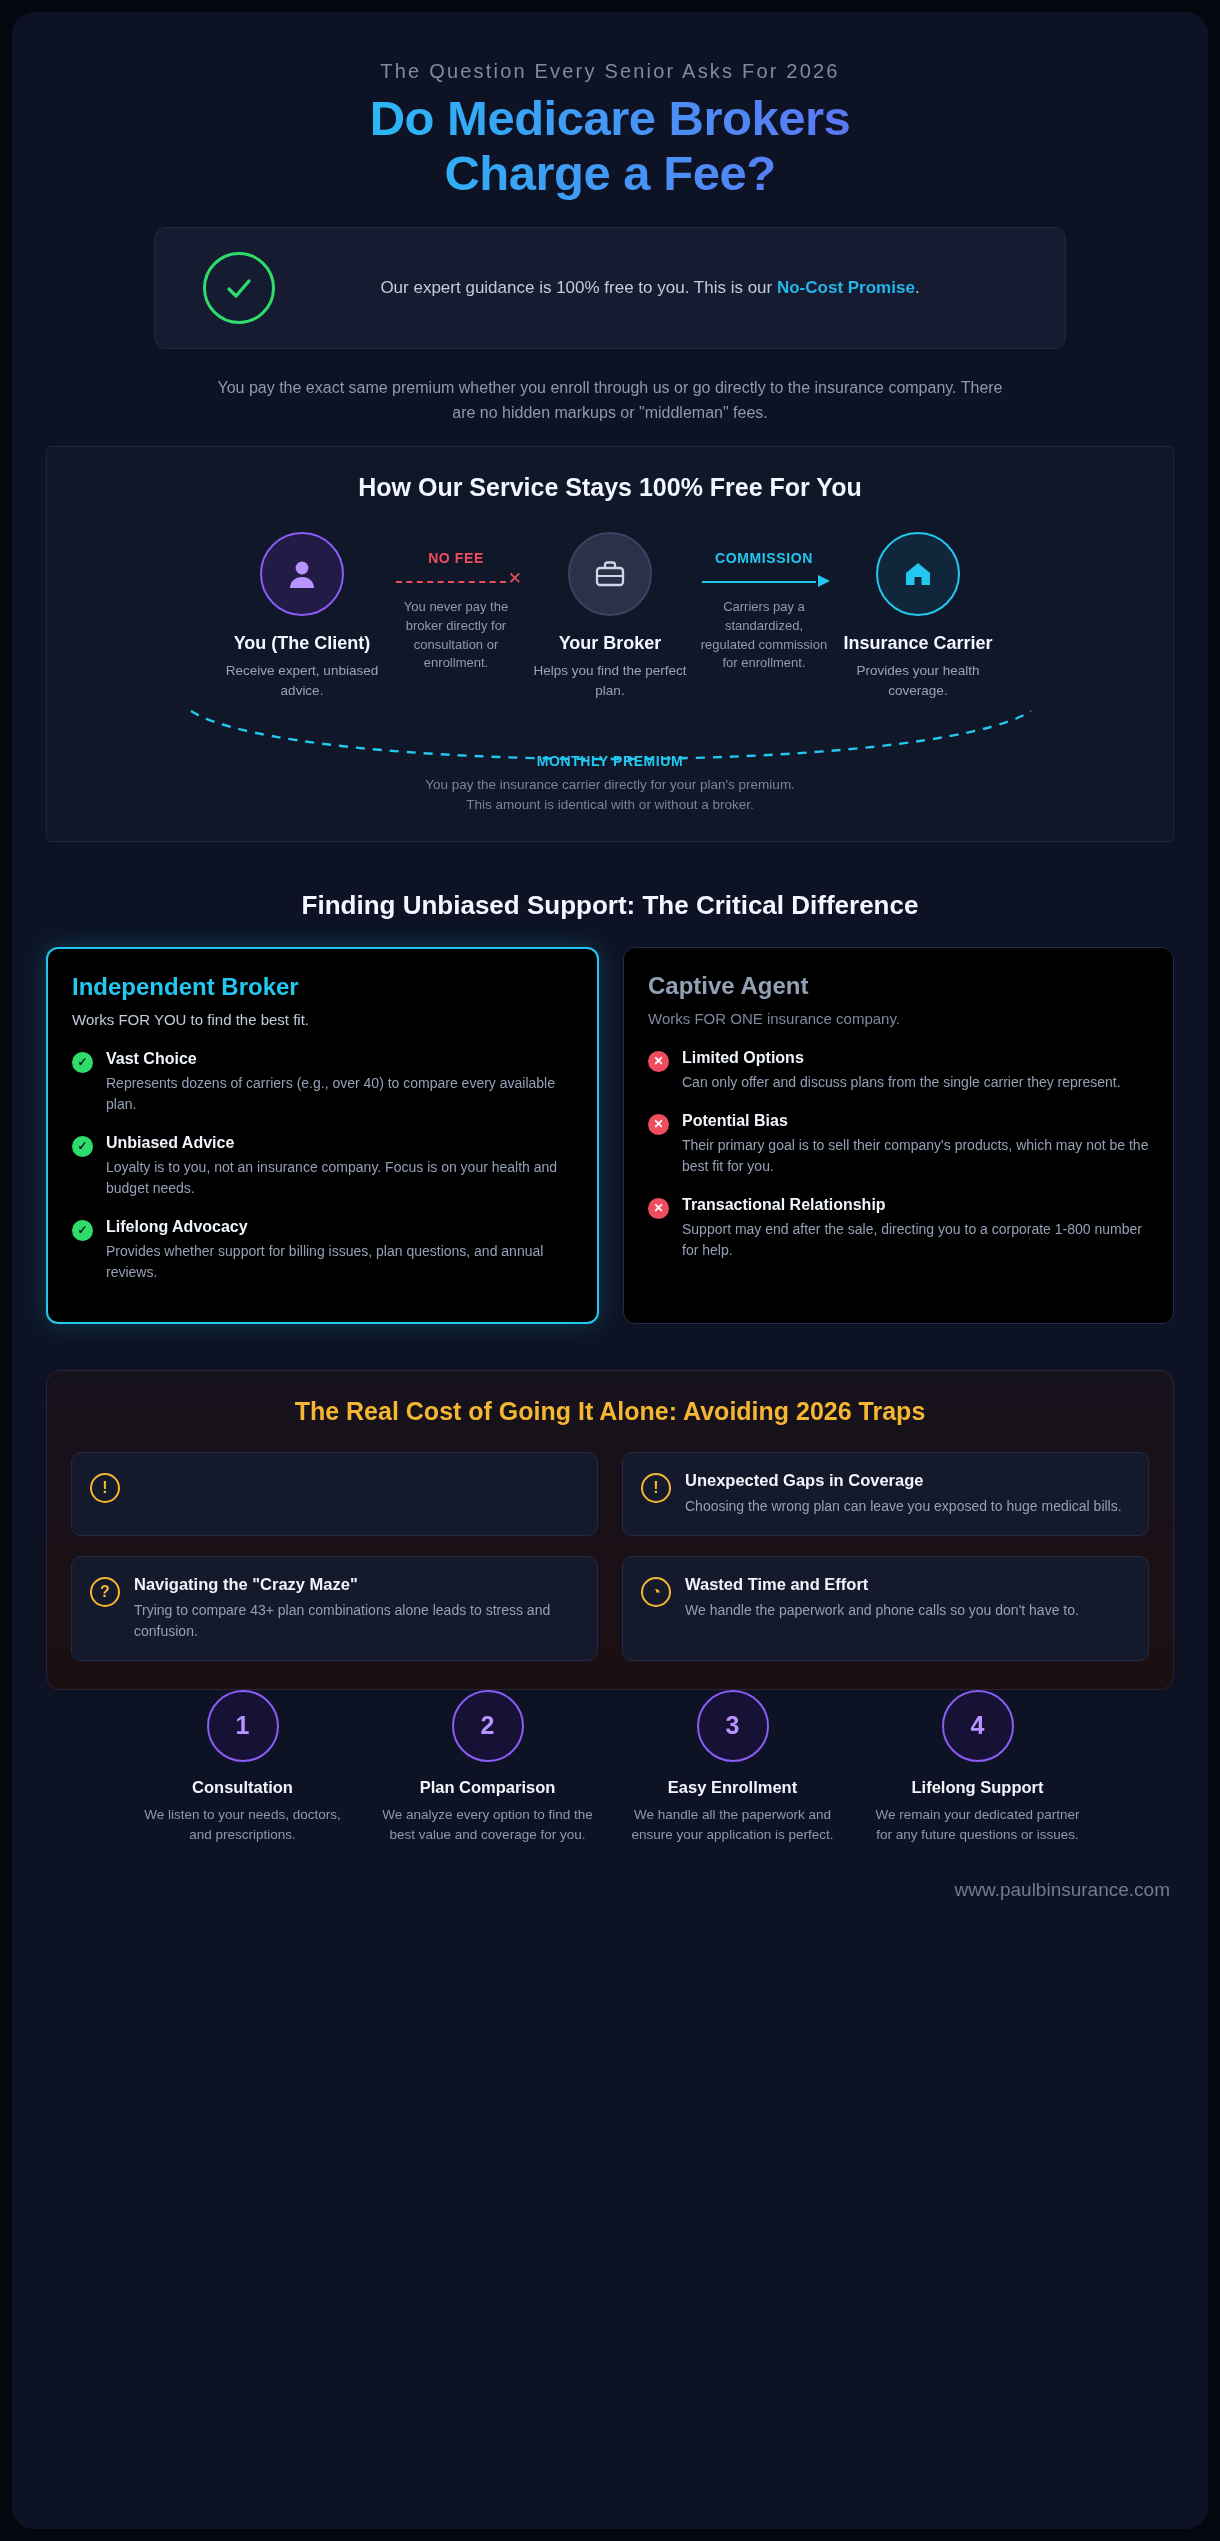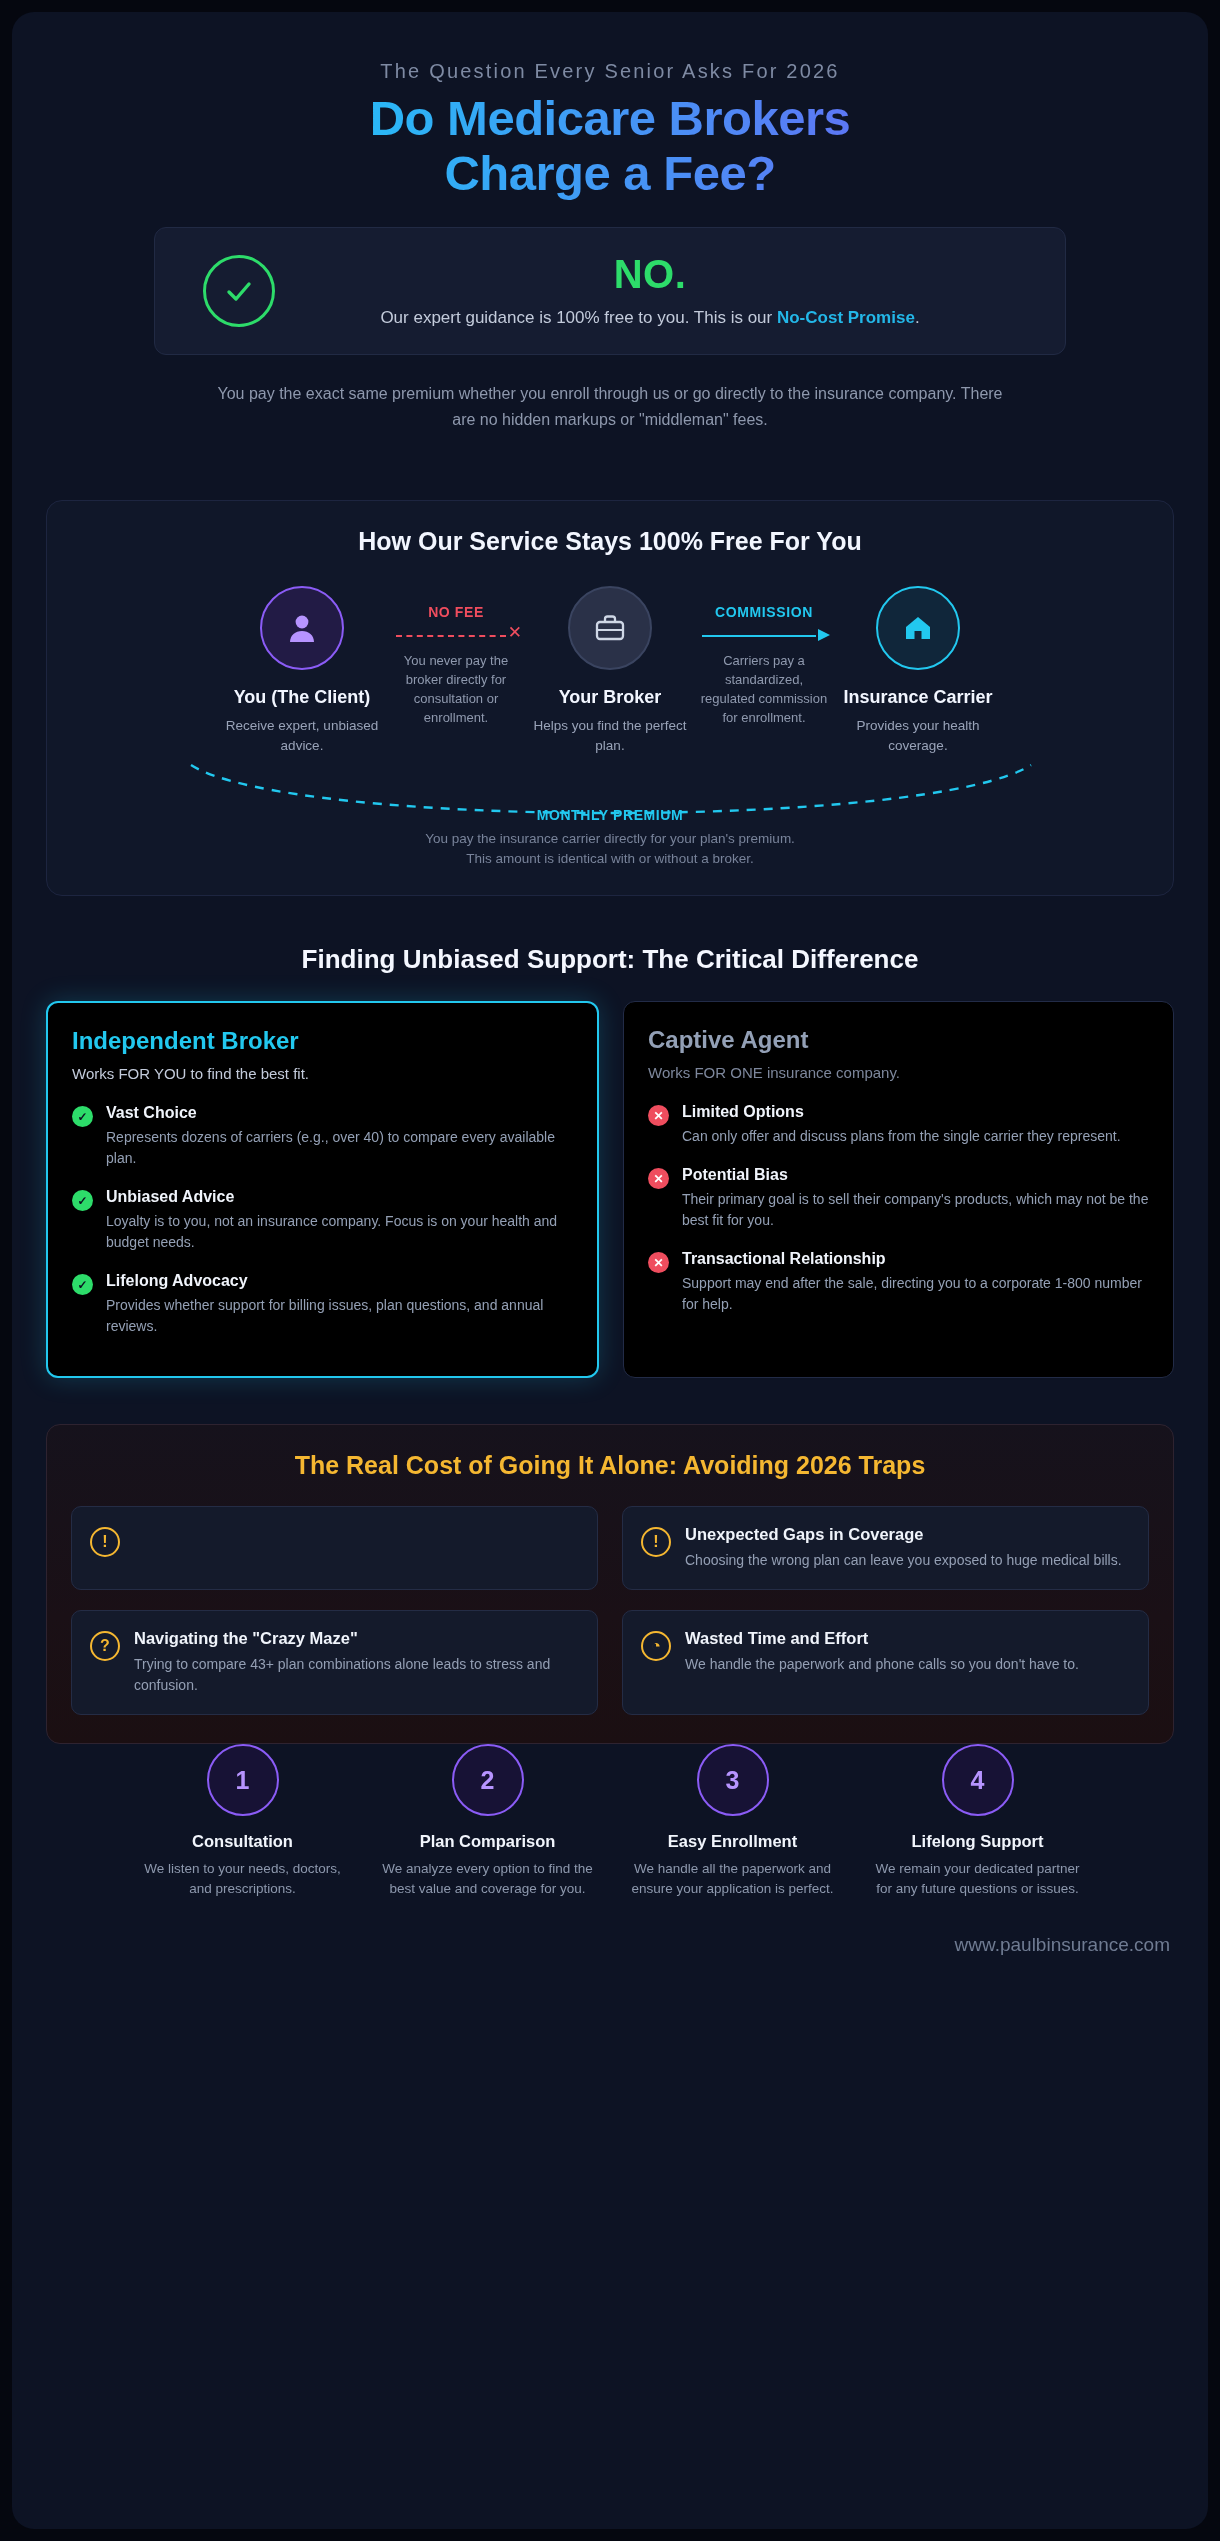--- a/index.html
+++ b/index.html
@@ -91,22 +91,22 @@
     font-size: 16px;
     line-height: 1.6;
     max-width: 790px;
     margin: 26px auto 0 auto;
   }
 
   
   .panel {
     background: #101729;
     border: 1px solid #1d2540;
-    border-radius: 16px;
-    margin-top: 68px;
+    border-radius: 4px;
+    margin-top: 20px;
     padding: 26px 24px 18px 24px;
   }
   .panel-title {
     text-align: center;
     font-size: 25px;
     font-weight: bold;
     color: #f2f6ff;
     margin-bottom: 30px;
   }
   .flow {
@@ -273,21 +273,20 @@
       <span>Charge a Fee?</span>
     </h1>
 
     <div class="no-card">
       <div class="check-circle">
         <svg width="38" height="38" viewBox="0 0 38 38" aria-hidden="true">
           <polyline points="9,20 16,27 29,12" fill="none" stroke="#2ddc6a" stroke-width="3.4" stroke-linecap="round" stroke-linejoin="round"></polyline>
         </svg>
       </div>
       <div class="no-text">
-        <div class="no-word">NO.</div>
         <div class="no-sub"><span>Our expert guidance is 100% free to you. This is our </span><b>No-Cost Promise</b><span>.</span></div>
       </div>
     </div>
 
     <div class="paragraph-note">You pay the exact same premium whether you enroll through us or go directly to the insurance company. There are no hidden markups or "middleman" fees.</div>
 
     <div class="panel">
       <div class="panel-title">How Our Service Stays 100% Free For You</div>
 
       <div class="flow">

